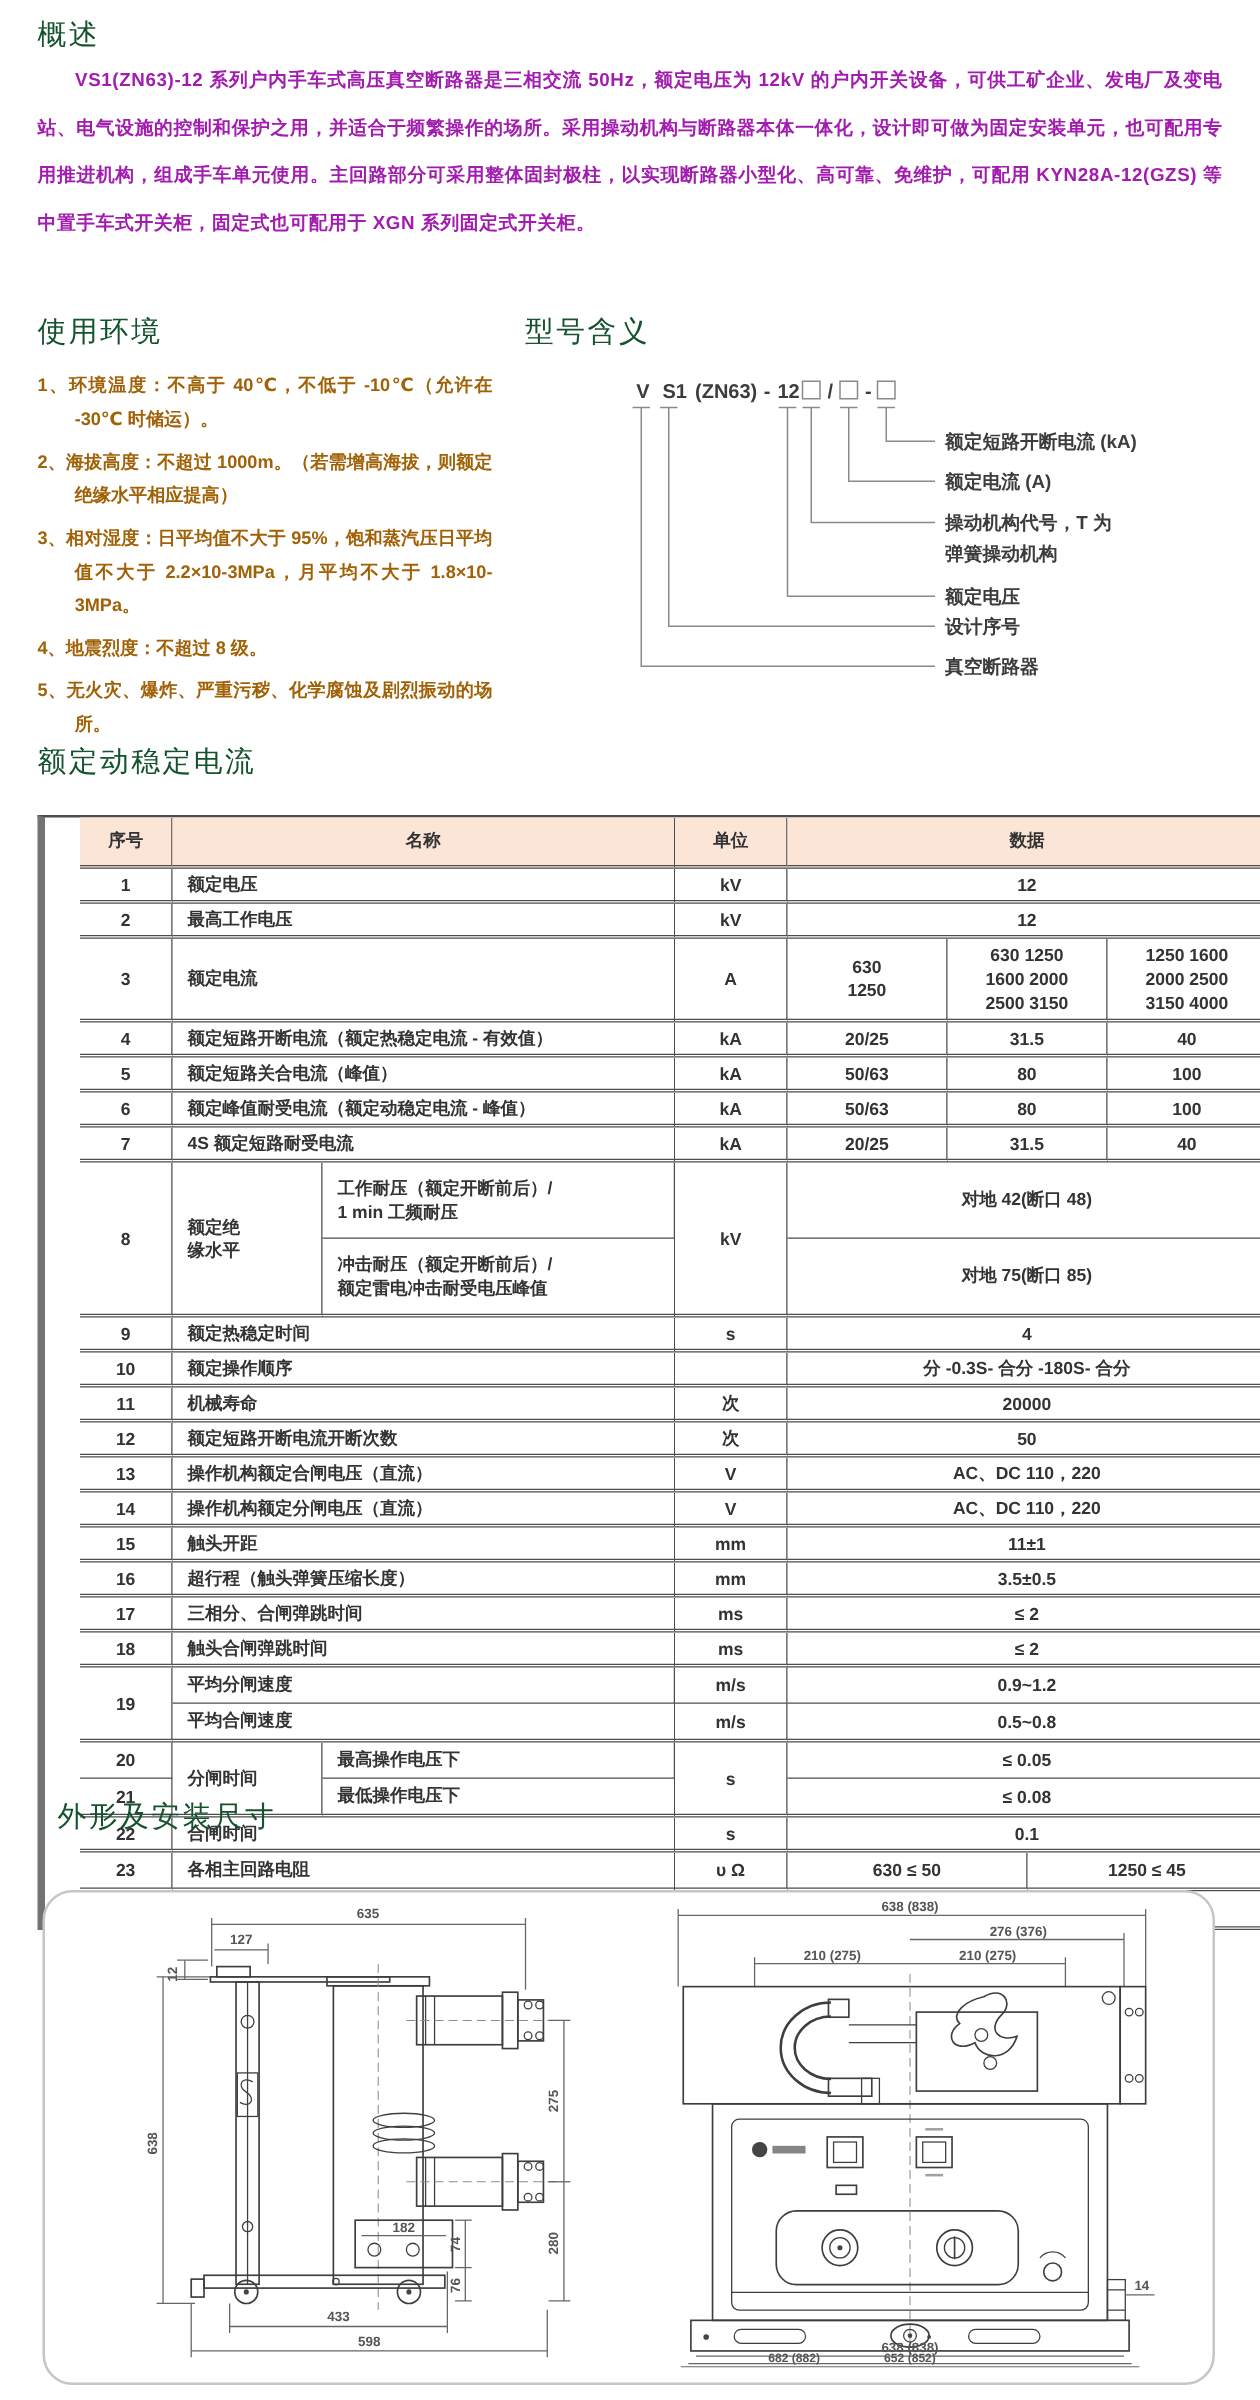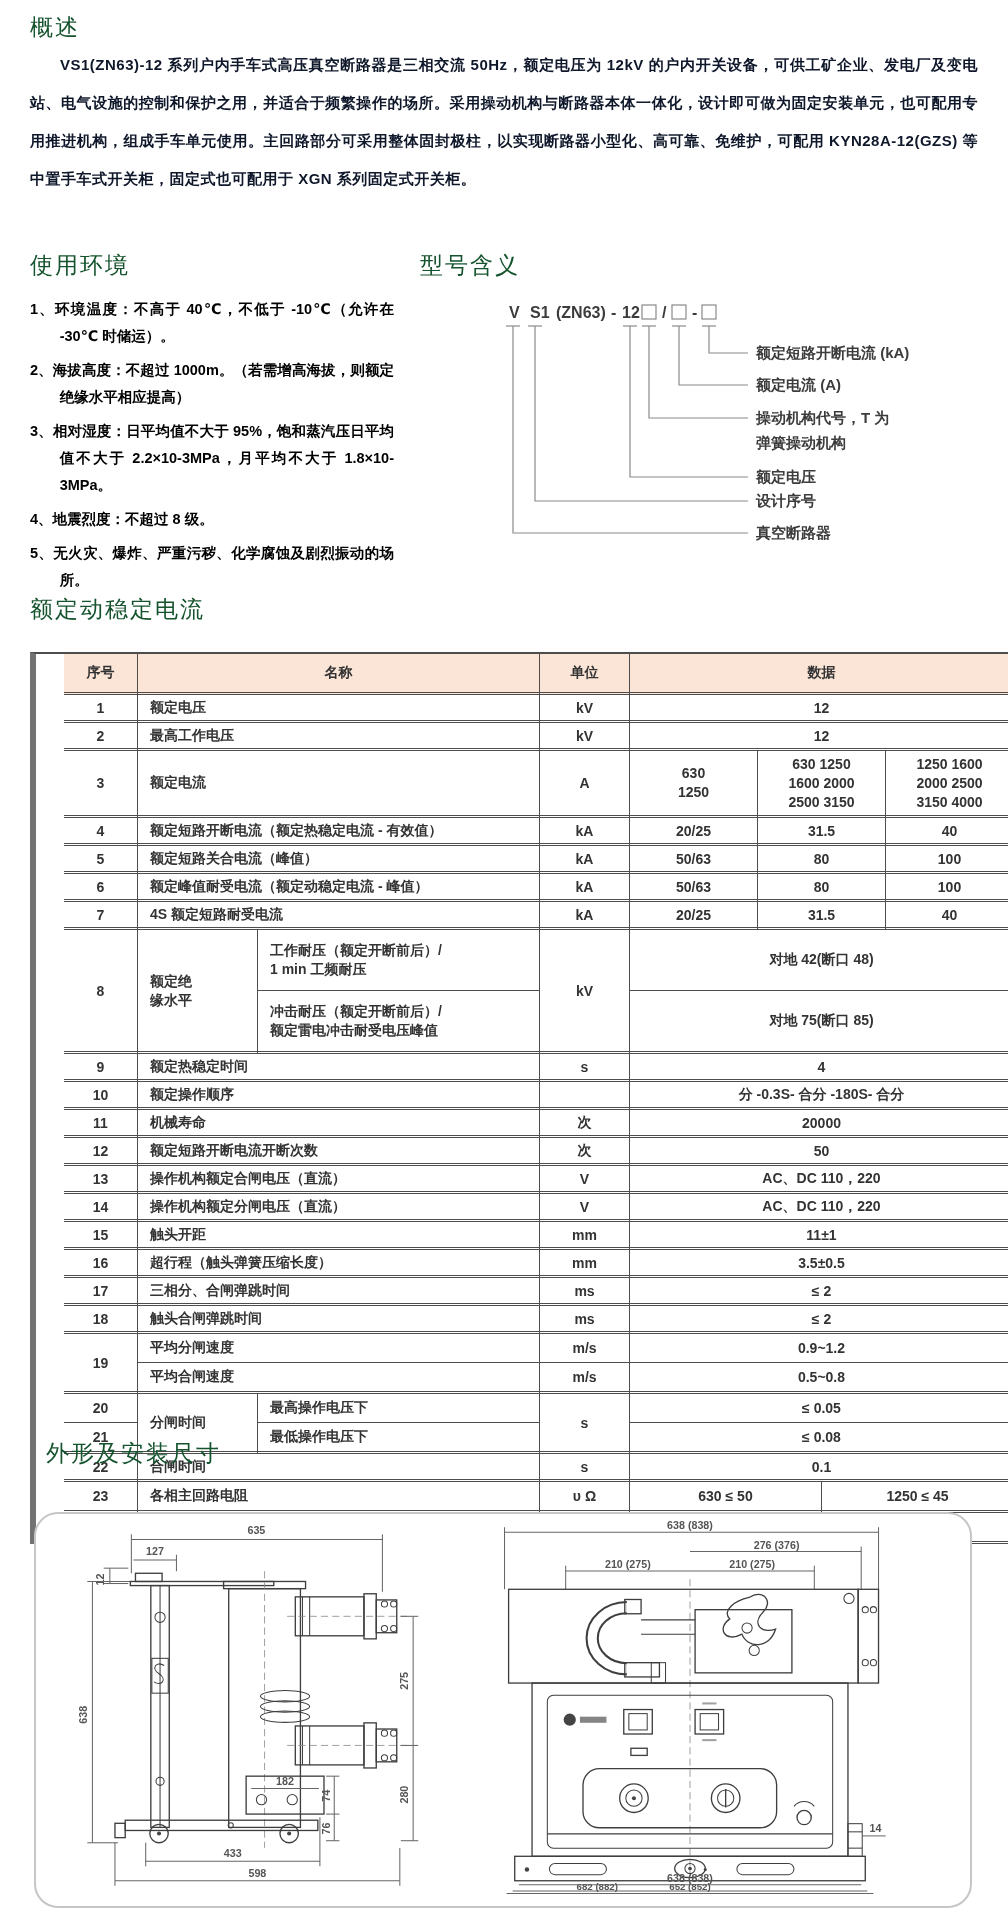--- a/index.html
+++ b/index.html
@@ -8,26 +8,26 @@
     font-family:"Liberation Sans","DejaVu Sans",sans-serif;
     color:#3b3b3b;-webkit-font-smoothing:antialiased;
   }
   .sec-heading{
     position:absolute;left:30px;font-size:23px;font-weight:500;color:#14532d;
     letter-spacing:2px;
   }
   
   .overview-body{
     position:absolute;left:30px;top:46px;width:948px;font-size:15px;line-height:38px;
-    font-weight:600;color:#0f172a;text-align:justify;text-indent:2em;letter-spacing:0.5px;
+    font-weight:600;color:#a21caf;text-align:justify;text-indent:2em;letter-spacing:0.5px;
   }
   
   .env-list{position:absolute;left:30px;top:296px;width:364px;}
   .env-item{
-    font-size:14.5px;font-weight:600;color:#000000;line-height:27px;
+    font-size:14.5px;font-weight:600;color:#a16207;line-height:27px;
     padding-left:2.05em;text-indent:-2.05em;margin-bottom:7px;text-align:justify;
   }
   
   .model-svg{position:absolute;left:418px;top:296px;}
   .model-svg text.code{font-size:16px;font-weight:600;fill:#3c3c3c;}
   .model-svg text.lbl{font-size:15px;font-weight:600;fill:#3c3c3c;}
   .model-svg line, .model-svg rect{stroke:#8a8a8a;stroke-width:1.2;fill:none;}
   
   table.params{
     position:absolute;left:30px;top:652px;width:950px;table-layout:fixed;
@@ -41,21 +41,21 @@
   }
   table.params td.sb{border-bottom:1px solid #4d4d4d;}
   table.params td.name{text-align:left;padding-left:12px;}
   table.params tr.hdr td{background:#fbe5d7;height:36px;}
   .pre{white-space:pre-line;line-height:19px;}
   .h-s td{height:23px;} .h-3 td{height:62px;} .h-8 td{height:58px;} .h-d td{height:26px;margin-top:18px;}
   
   .outline-box{
     position:absolute;left:34px;top:1512px;width:938px;height:396px;
     border:2px solid #c6c6c6;border-radius:24px;background:#fff;
-    display:flex;justify-content:flex-start;align-items:flex-start;gap:40px;padding-top:6px;box-sizing:border-box;
+    display:flex;justify-content:center;align-items:flex-start;gap:40px;padding-top:6px;box-sizing:border-box;
   }
   .draw text{font-size:10.5px;fill:#555;font-weight:600;}
   .draw .geo{stroke:#3e3e3e;stroke-width:1.3;fill:none;}
   .draw .geo2{stroke:#3e3e3e;stroke-width:1;fill:none;}
   .draw .dim{stroke:#666;stroke-width:1;fill:none;}
   .draw .cl{stroke:#8a8a8a;stroke-width:0.8;stroke-dasharray:7 4;fill:none;}
   .draw .fill{fill:#444;stroke:none;}
 </style>
 </head>
 <body>

